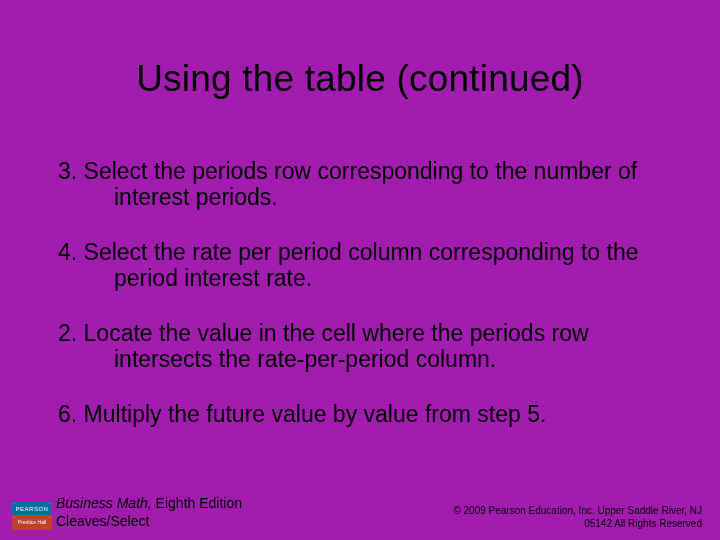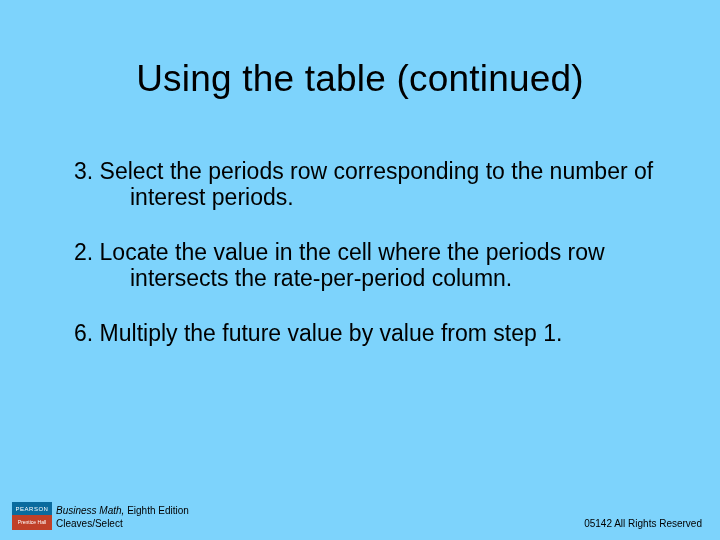--- a/index.html
+++ b/index.html
@@ -1,52 +1,55 @@
 <!DOCTYPE html>
 <html><head>
 <meta charset="utf-8">
 <style>
 html,body{margin:0;padding:0;width:720px;height:540px;overflow:hidden;font-family:Arial,Helvetica,sans-serif}
-.slide{width:720px;height:540px;background:#7dd3fc;position:relative;box-sizing:border-box}
+.slide{width:720px;height:540px;background:#a21caf;position:relative;box-sizing:border-box}
 .title{position:absolute;top:58px;left:0;width:100%;text-align:center;font-size:37px;color:#000;letter-spacing:0.2px}
-.body{position:absolute;top:158px;left:48px;right:48px}
+.body{position:absolute;top:158px;left:32px;right:48px}
 .item{font-size:23px;color:#000;line-height:1.15;margin-bottom:28px}
 .indent{display:block;padding-left:82px;text-indent:-56px}
-.footer-left{position:absolute;left:56px;bottom:10px;font-size:10px;color:#000;line-height:1.25}
+.footer-left{position:absolute;left:56px;bottom:10px;font-size:14px;color:#000;line-height:1.25}
 .footer-left .book{font-style:italic}
 .footer-right{position:absolute;right:18px;bottom:10px;font-size:10px;color:#000;text-align:right;line-height:1.25}
 .logo{position:absolute;left:12px;bottom:10px;width:40px;height:28px}
 .logo-top{width:40px;height:13px;background:#0a6b9e;color:#fff;font-size:6px;display:flex;align-items:center;justify-content:center;letter-spacing:0.5px}
 .logo-bot{width:40px;height:15px;background:#c04028;color:#fff;font-size:5px;display:flex;align-items:center;justify-content:center;line-height:1}
 </style>
 </head>
 <body>
 
 <div class="slide">
   <div class="title">Using the table (continued)</div>
 
   <div class="body">
     <div class="item">
         <span class="indent">3. Select the periods row corresponding to the number of interest periods.</span>
       </div>
     <div class="item">
+        <span class="indent">4. Select the rate per period column corresponding to the period interest rate.</span>
+      </div>
+    <div class="item">
         <span class="indent">2. Locate the value in the cell where the periods row intersects the rate-per-period column.</span>
       </div>
     <div class="item">
-        <span class="indent">6. Multiply the future value by value from step 1.</span>
+        <span class="indent">6. Multiply the future value by value from step 5.</span>
       </div>
   </div>
 
   <div class="logo">
     <div class="logo-top">PEARSON</div>
     <div class="logo-bot">Prentice Hall</div>
   </div>
 
   <div class="footer-left">
     <span class="book">Business Math,</span><span> Eighth Edition</span><br>
     <span>Cleaves/Select</span>
   </div>
 
   <div class="footer-right">
-    <br>
+    <span>© 2009 Pearson Education, Inc. Upper Saddle River, NJ</span><br>
     <span>05142  All Rights Reserved</span>
   </div>
 </div>
 
 </body></html>

